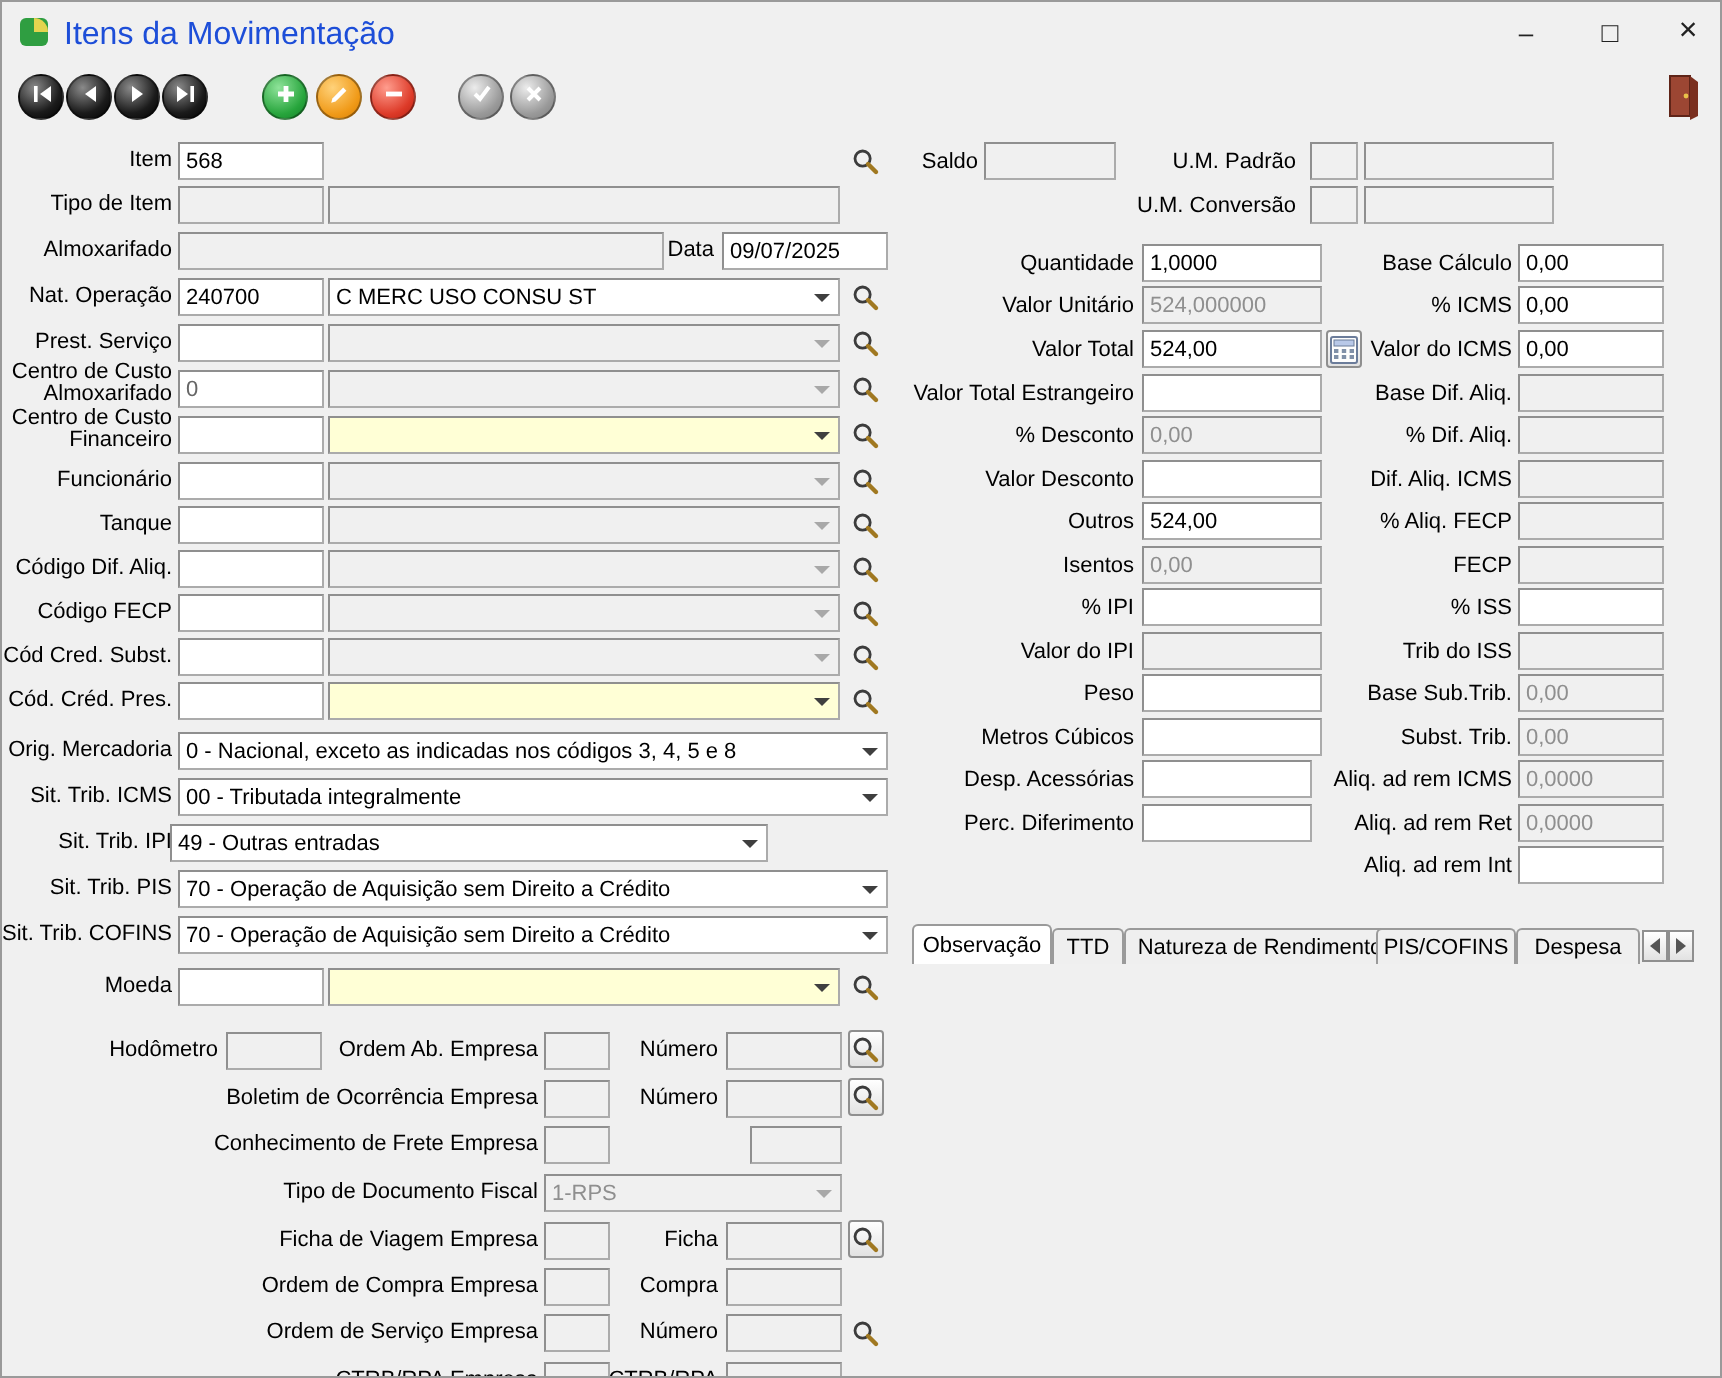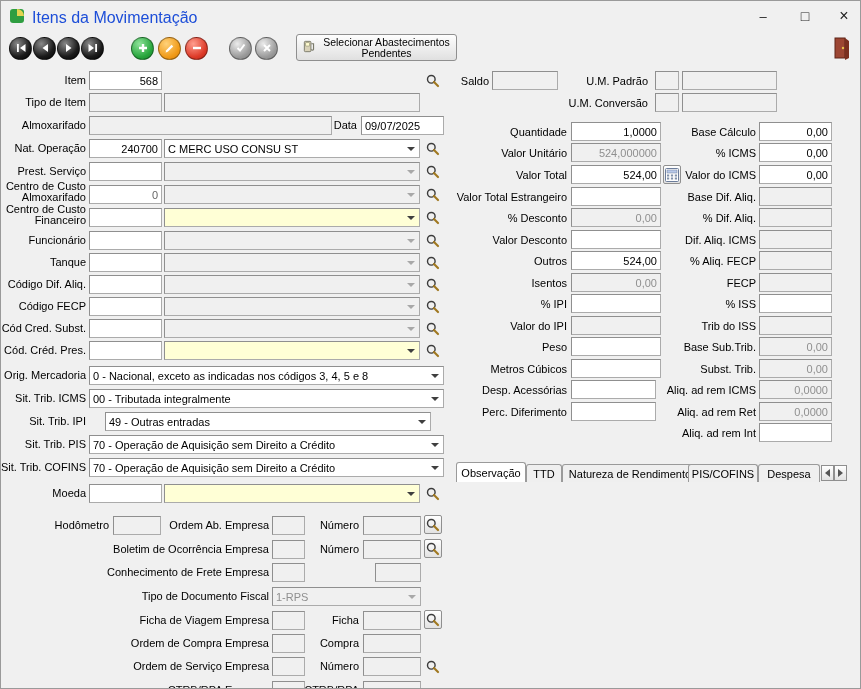--- a/index.html
+++ b/index.html
@@ -2,21 +2,21 @@
 <html><head>
 <meta charset="utf-8">
 <style>
   *{margin:0;padding:0;box-sizing:border-box;}
   html,body{background:#dcdcdc;}
   #win{position:relative;width:861px;height:689px;background:#f0f0f0;font-family:"Liberation Sans",sans-serif;font-size:11px;overflow:hidden;border:1px solid #9a9a9a;}
   .lbl{position:absolute;text-align:right;white-space:nowrap;font-size:11px;line-height:12px;color:#000;}
   .field{position:absolute;height:19px;background:#fff;border:1px solid #ababab;border-top-color:#8f8f8f;border-left-color:#8f8f8f;font-size:11px;line-height:16px;padding:1px 3px;color:#000;overflow:hidden;white-space:nowrap;}
   .field.gray{background:#f0f0f0;color:#8f8f8f;}
   .field.yellow{background:#ffffd6;}
-  .field.num{text-align:right;}
+  .field.num{}
   .combo{padding-right:15px;}
   .arr{position:absolute;right:4px;top:7px;width:0;height:0;border-left:4px solid transparent;border-right:4px solid transparent;border-top:4px solid #3f3f3f;}
   .combo.gray .arr{border-top-color:#a8a8a8;}
   .mag{position:absolute;width:18px;height:19px;cursor:pointer;}
   .mag svg{width:16px;height:16px;display:block;margin:1px auto;}
   .mag.raised{background:linear-gradient(#ffffff,#e2e2e2);border:1px solid #8f8f8f;border-radius:2px;}
   .cbtn{position:absolute;top:36px;width:23px;height:23px;border-radius:50%;display:flex;align-items:center;justify-content:center;border:1px solid rgba(0,0,0,.35);cursor:pointer;}
   #btn-first{left:8px;}  #btn-prev{left:32px;} #btn-next{left:56px;} #btn-last{left:80px;}
   #btn-first,#btn-prev,#btn-next,#btn-last{background:radial-gradient(circle at 35% 28%,#8a8a8a,#1b1b1b 62%,#000);}
   #btn-add{left:130px;background:radial-gradient(circle at 35% 28%,#8fe39a,#27a53c 65%,#158028);}
@@ -90,31 +90,20 @@
   <div class="cbtn" id="btn-ok">
     <span><svg viewBox="0 0 14 14" width="14" height="14">
           <path d="M3.5 7 L6 9.5 L10.5 3.5" fill="none" stroke="#fff" stroke-width="2"></path>
         </svg></span>
   </div>
   <div class="cbtn" id="btn-cancel">
     <span><svg viewBox="0 0 14 14" width="14" height="14">
           <path d="M4 4 L10 10 M10 4 L4 10" stroke="#fff" stroke-width="2"></path>
         </svg></span>
   </div>
-  <div id="selbtn">
-    <span><svg viewBox="0 0 16 16" width="15" height="15">
-          <rect x="2.5" y="2.5" width="7" height="11" rx="1" fill="#d9d2b8" stroke="#7a7a6a"></rect>
-          <rect x="4" y="4" width="4" height="3.5" fill="#fffbd0" stroke="#8a8a6a" stroke-width="0.6"></rect>
-          <path d="M10 5 h2.3 v6 a1.2 1.2 0 0 1 -2.3 0" fill="none" stroke="#7a7a6a" stroke-width="1.2"></path>
-        </svg></span>
-    <span class="t">
-      <div>Selecionar Abastecimentos</div>
-      <div>Pendentes</div>
-    </span>
-  </div>
   <div style="position:absolute;left:831px;top:35px;width:20px;height:25px;cursor:pointer">
     <svg viewBox="0 0 20 24" width="20" height="24">
         <rect x="3" y="2" width="10" height="20" fill="#9c4633" stroke="#5f2418"></rect>
         <path d="M13 2 l4 3 v17 l-4 2 z" fill="#7a2f1f"></path>
         <circle cx="11" cy="12" r="1.2" fill="#e8c14a"></circle>
       </svg>
   </div>
 
   <div class="lbl" style="left:0;top:73px;width:85px">Item</div>
   <div class="field num" style="left:88px;top:70px;width:73px">568</div>
@@ -279,21 +268,21 @@
   <div class="field combo" style="left:88px;top:365px;width:355px">
     <span>0 - Nacional, exceto as indicadas nos códigos 3, 4, 5 e 8</span>
     <span class="arr"></span>
   </div>
   <div class="lbl" style="left:0;top:391px;width:85px">Sit. Trib. ICMS</div>
   <div class="field combo" style="left:88px;top:388px;width:355px">
     <span>00 - Tributada integralmente</span>
     <span class="arr"></span>
   </div>
   <div class="lbl" style="left:0;top:414px;width:85px">Sit. Trib. IPI</div>
-  <div class="field combo" style="left:104px;top:411px;width:326px">
+  <div class="field combo" style="left:84px;top:411px;width:299px">
     <span>49 - Outras entradas</span>
     <span class="arr"></span>
   </div>
   <div class="lbl" style="left:0;top:437px;width:85px">Sit. Trib. PIS</div>
   <div class="field combo" style="left:88px;top:434px;width:355px">
     <span>70 - Operação de Aquisição sem Direito a Crédito</span>
     <span class="arr"></span>
   </div>
   <div class="lbl" style="left:0;top:460px;width:85px">Sit. Trib. COFINS</div>
   <div class="field combo" style="left:88px;top:457px;width:355px">

